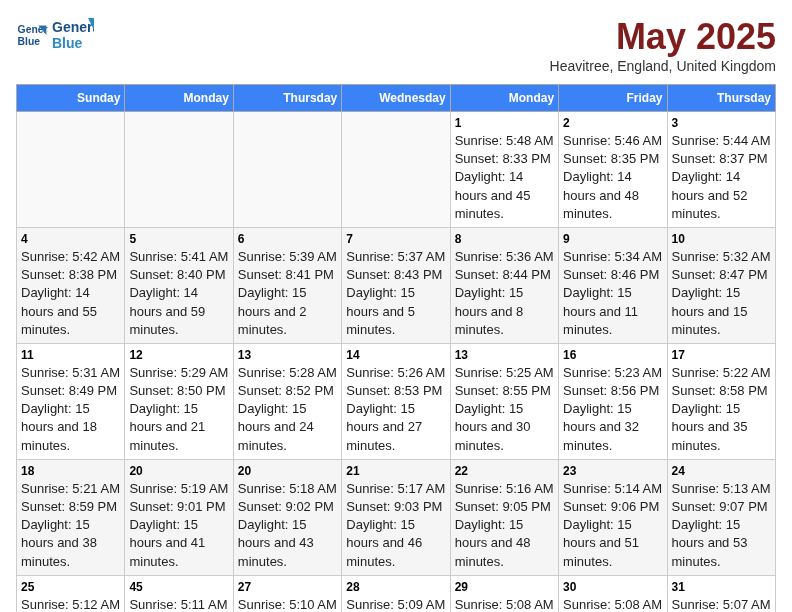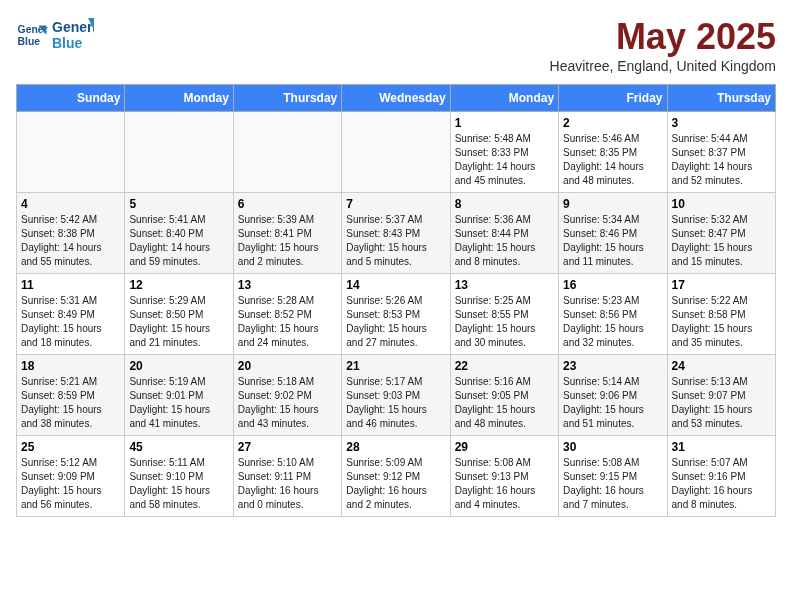--- a/index.html
+++ b/index.html
@@ -64,21 +64,21 @@
     tbody tr:nth-child(even) td {
       background: #f5f5f5;
     }
     .day-num {
       font-weight: bold;
       font-size: 12px;
       margin-bottom: 2px;
       display: block;
     }
     .day-info {
-      font-size: 10px;
+      font-size: 13px;
       color: #222;
       line-height: 1.4;
     }
     .empty {
       background: #f9f9f9;
     }
   </style>
 </head>
 <body>
 

